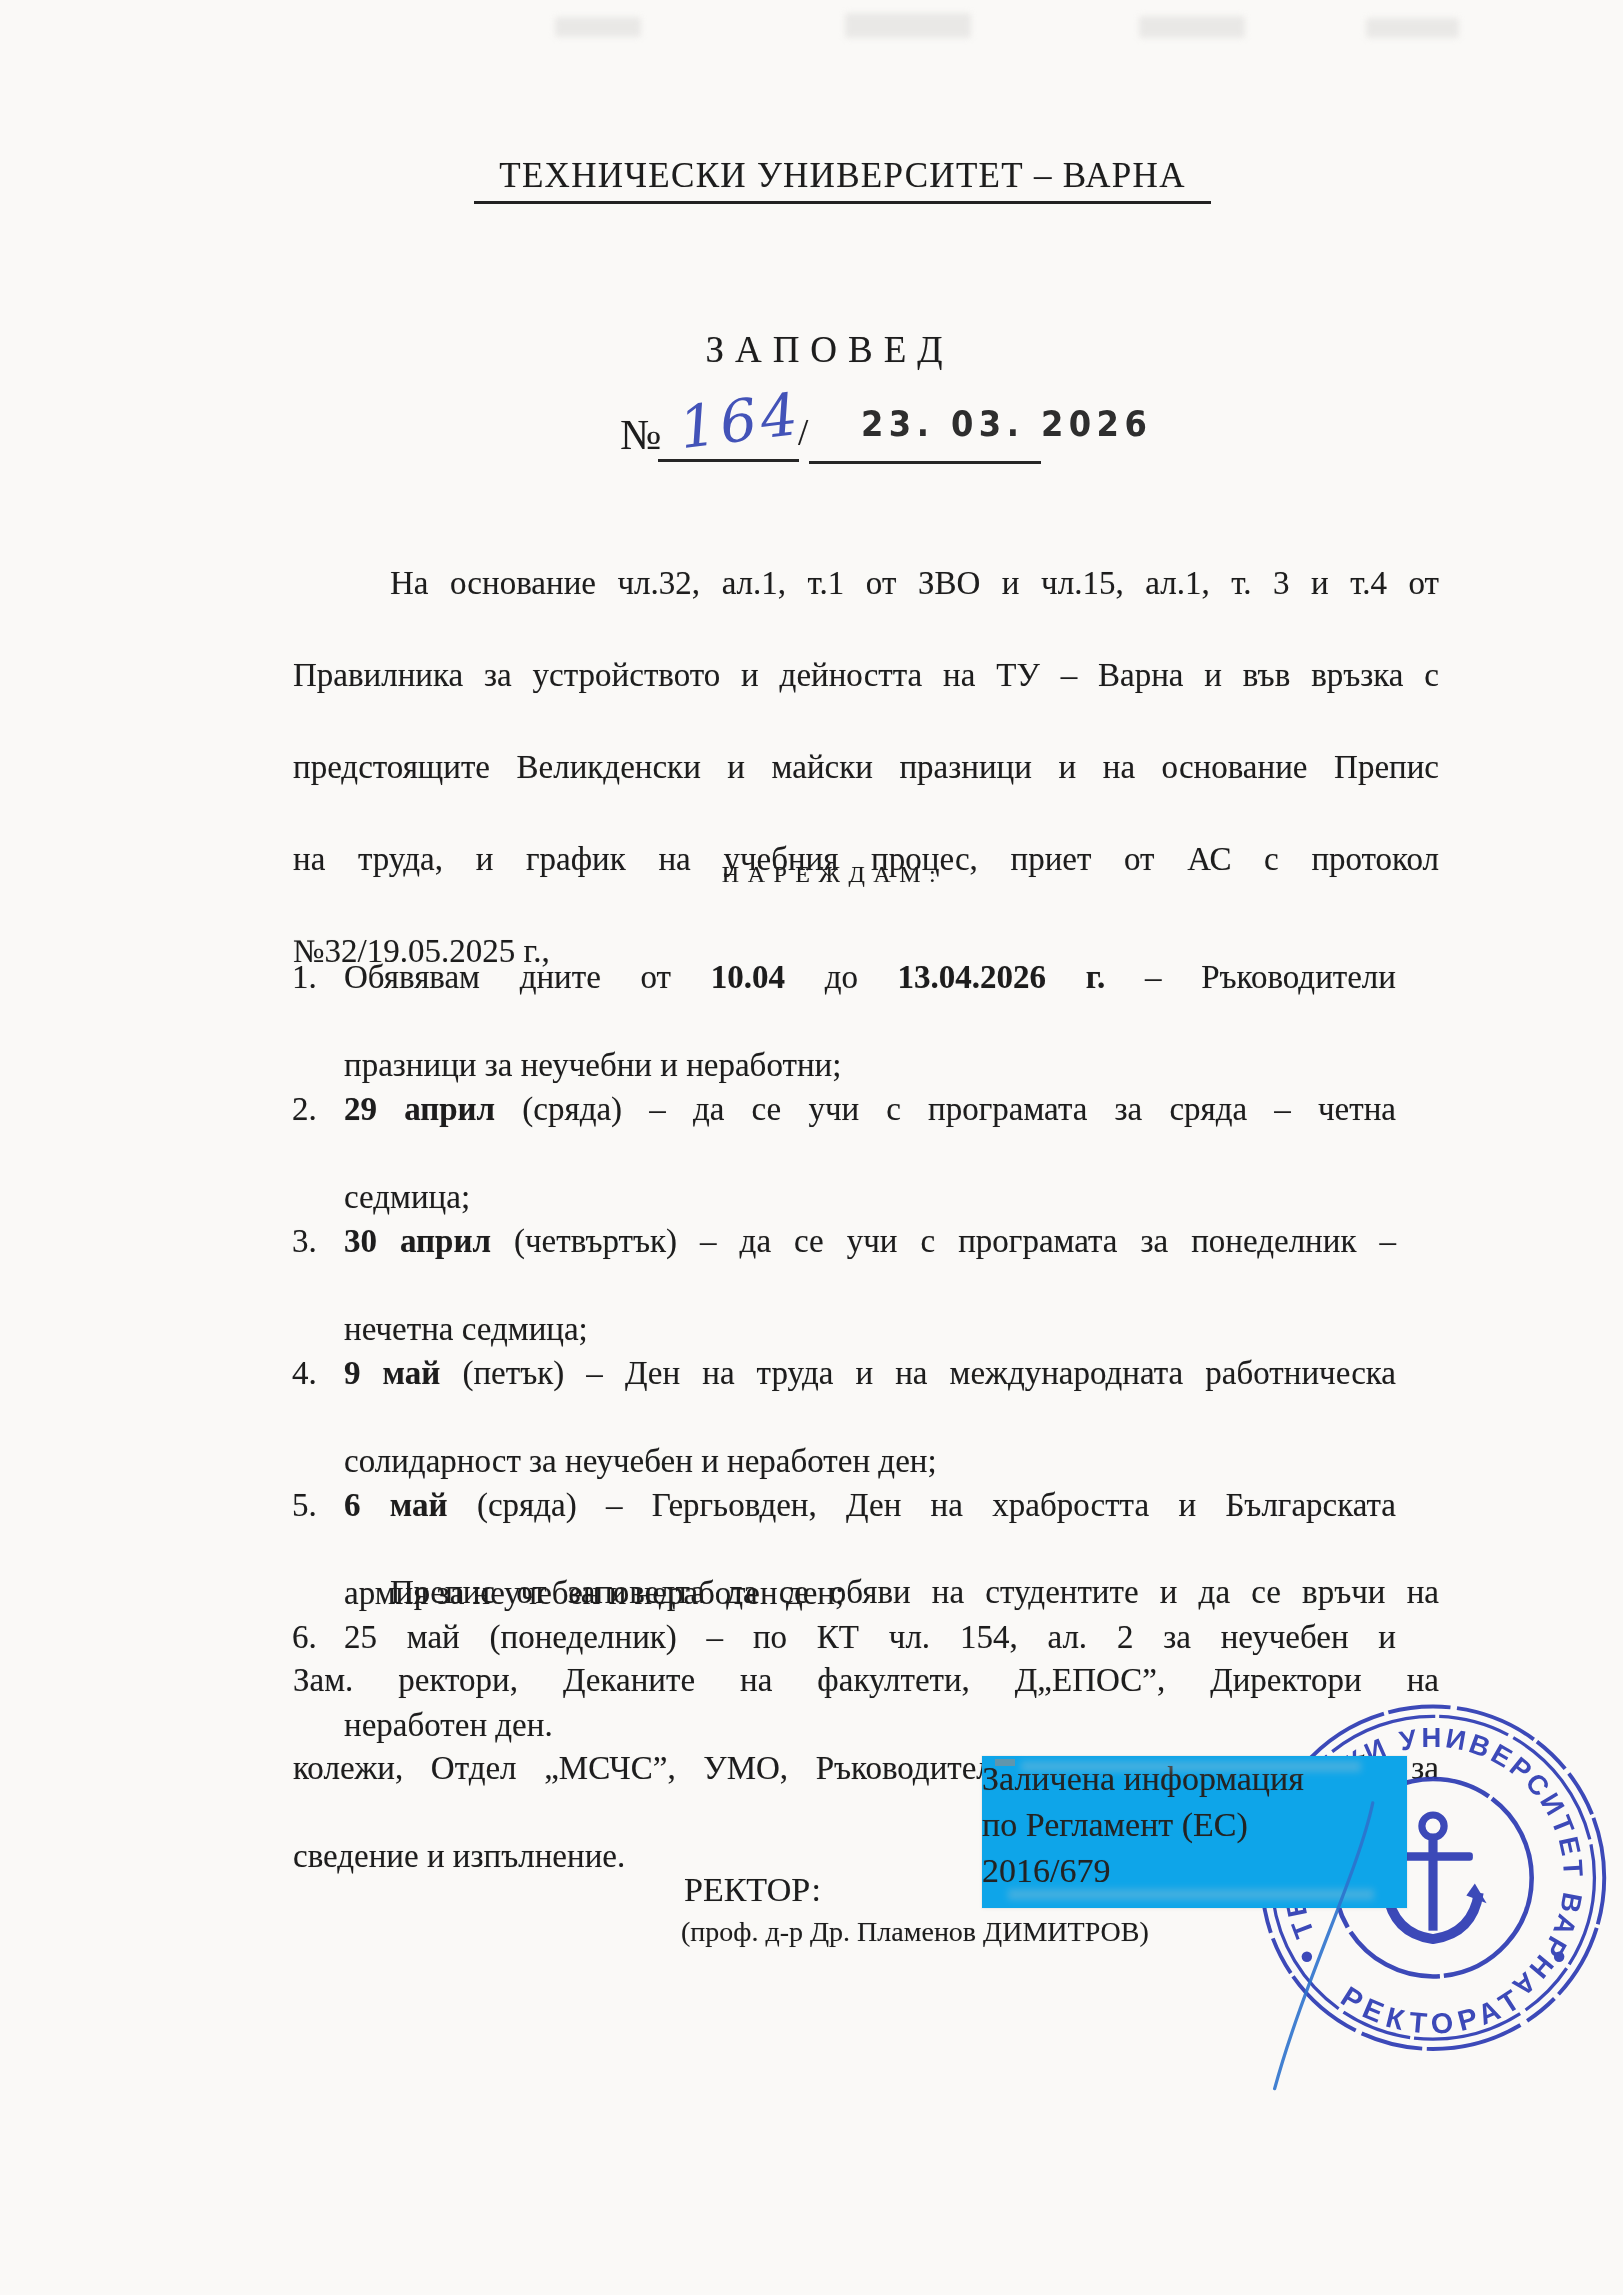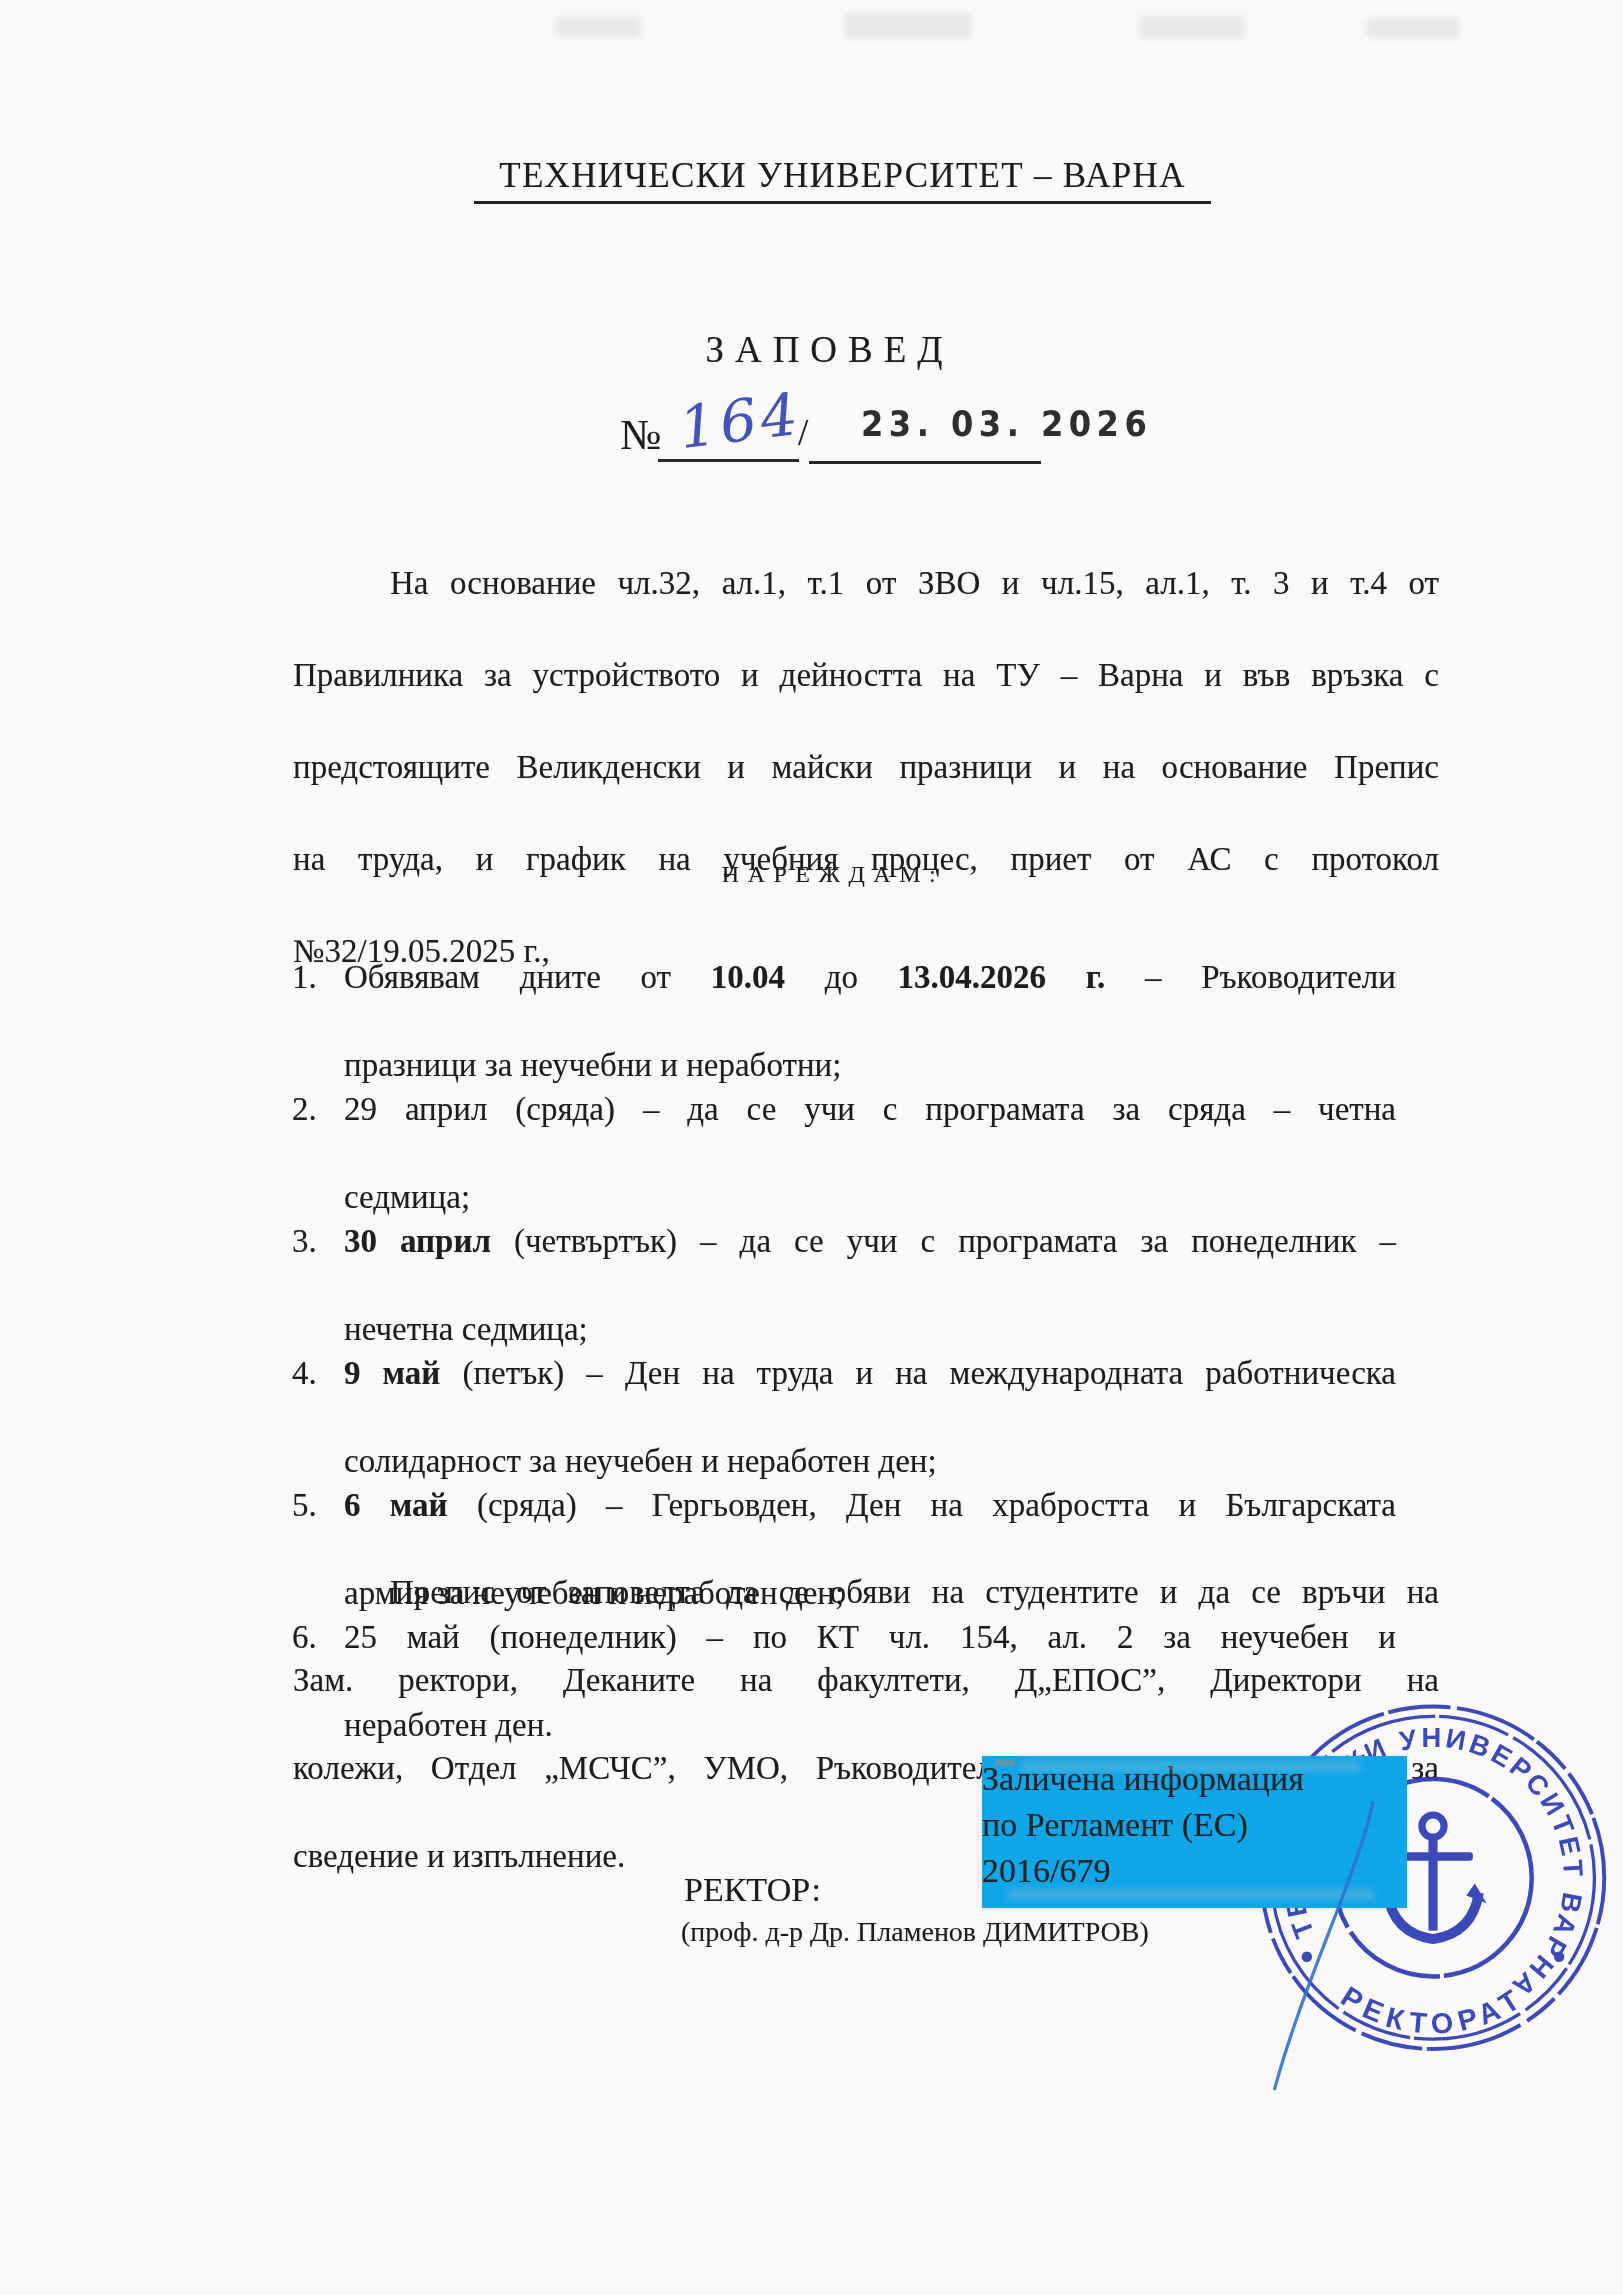--- a/index.html
+++ b/index.html
@@ -108,21 +108,21 @@
       <div class="item">
         <div class="num">1.</div>
         <div>
           <div class="tline jline"><span>Обявявам дните от </span><span style="font-weight: 700;">10.04</span><span> до </span><span style="font-weight: 700;">13.04.2026 г.</span><span> – Ръководители</span></div>
           <div class="tline"><span>празници за неучебни и неработни;</span></div>
         </div>
       </div>
       <div class="item">
         <div class="num">2.</div>
         <div>
-          <div class="tline jline"><span style="font-weight: 400;">29 април</span><span> (сряда) – да се учи с програмата за сряда – четна</span></div>
+          <div class="tline jline"><span style="font-weight: 700;">29 април</span><span> (сряда) – да се учи с програмата за сряда – четна</span></div>
           <div class="tline"><span>седмица;</span></div>
         </div>
       </div>
       <div class="item">
         <div class="num">3.</div>
         <div>
           <div class="tline jline"><span style="font-weight: 700;">30 април</span><span> (четвъртък) – да се учи с програмата за понеделник –</span></div>
           <div class="tline"><span>нечетна седмица;</span></div>
         </div>
       </div>

